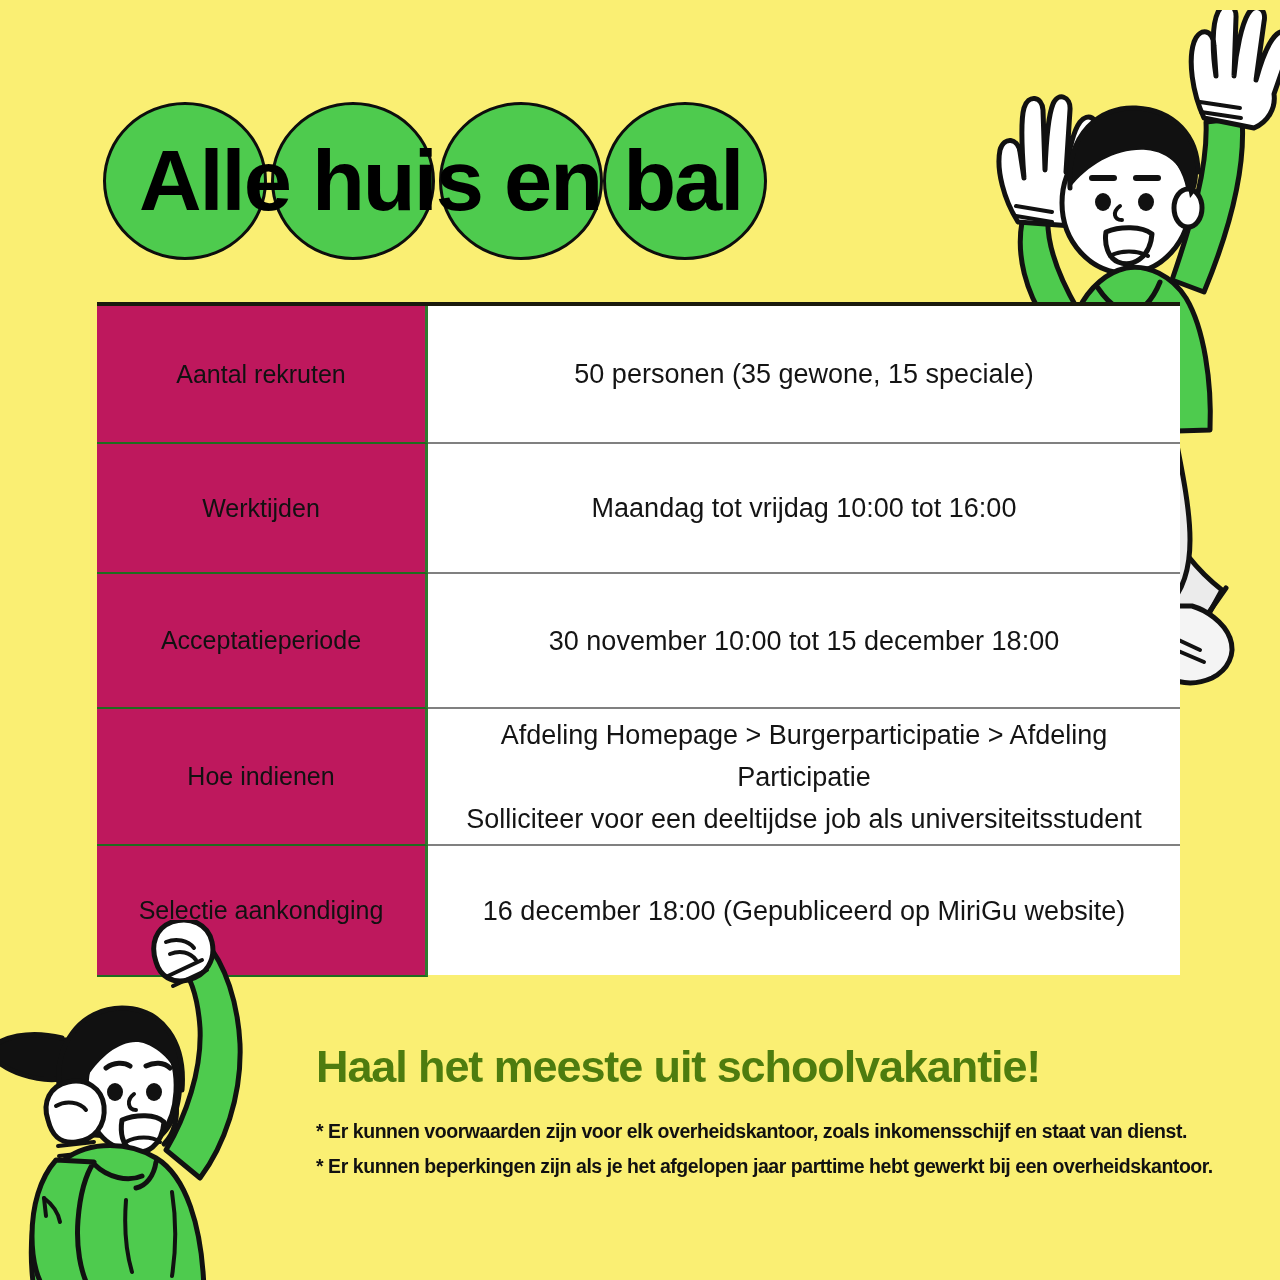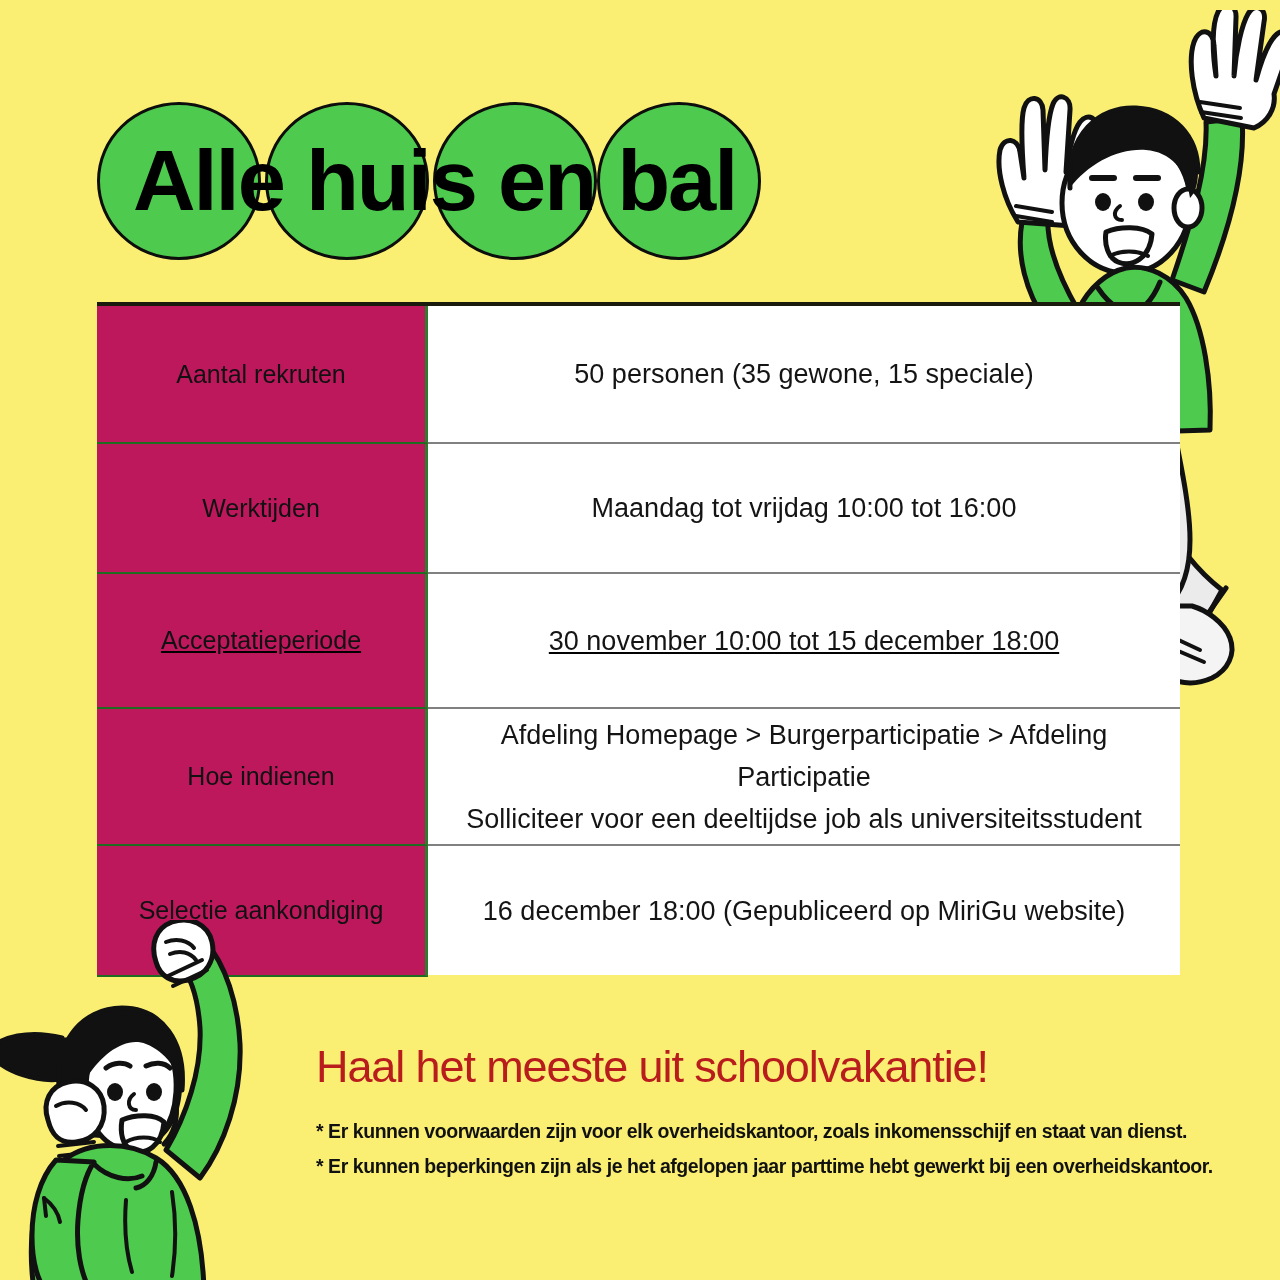--- a/index.html
+++ b/index.html
@@ -19,21 +19,21 @@
     position: absolute;
     left: 0; top: 0;
     width: 1280px;
     height: 1280px;
     background: #faef73;
   }
 
   
   #title-block {
     position: absolute;
-    left: 97px;
+    left: 103px;
     top: 102px;
     width: 660px;
     height: 160px;
   }
   .title-ellipse {
     position: absolute;
     top: 0;
     width: 164px;
     height: 158px;
     border-radius: 50%;
@@ -75,21 +75,21 @@
   }
   .trow {
     display: flex;
     width: 100%;
     box-sizing: border-box;
     border-bottom: 2px solid #808080;
   }
   .trow:last-child { border-bottom: none; }
   .trow.r1 { height: 138px; }
   .trow.r2 { height: 130px; }
-  .trow.r3 { height: 135px; text-decoration: underline; }
+  .trow.r3 { height: 135px; }
   .trow.r4 { height: 137px; }
   .trow.r5 { height: 129px; }
 
   .tlabel {
     width: 331px;
     flex: 0 0 331px;
     background: #be185d;
     border-right: 3px solid #2f7a2f;
     border-bottom: 2px solid #1f6b1f;
     margin-bottom: -2px;
@@ -120,22 +120,22 @@
 
   
   #footer {
     position: absolute;
     left: 316px;
     top: 1040px;
     width: 880px;
   }
   #footer-heading {
     font-size: 45px;
-    font-weight: normal;
-    color: #b91c1c;
+    font-weight: bold;
+    color: #4d7c0f;
     letter-spacing: -1.1px;
     line-height: 54px;
     white-space: nowrap;
   }
   .footnote {
     font-size: 19.5px;
     font-weight: bold;
     color: #111111;
     margin-top: 26px;
     letter-spacing: -0.45px;

